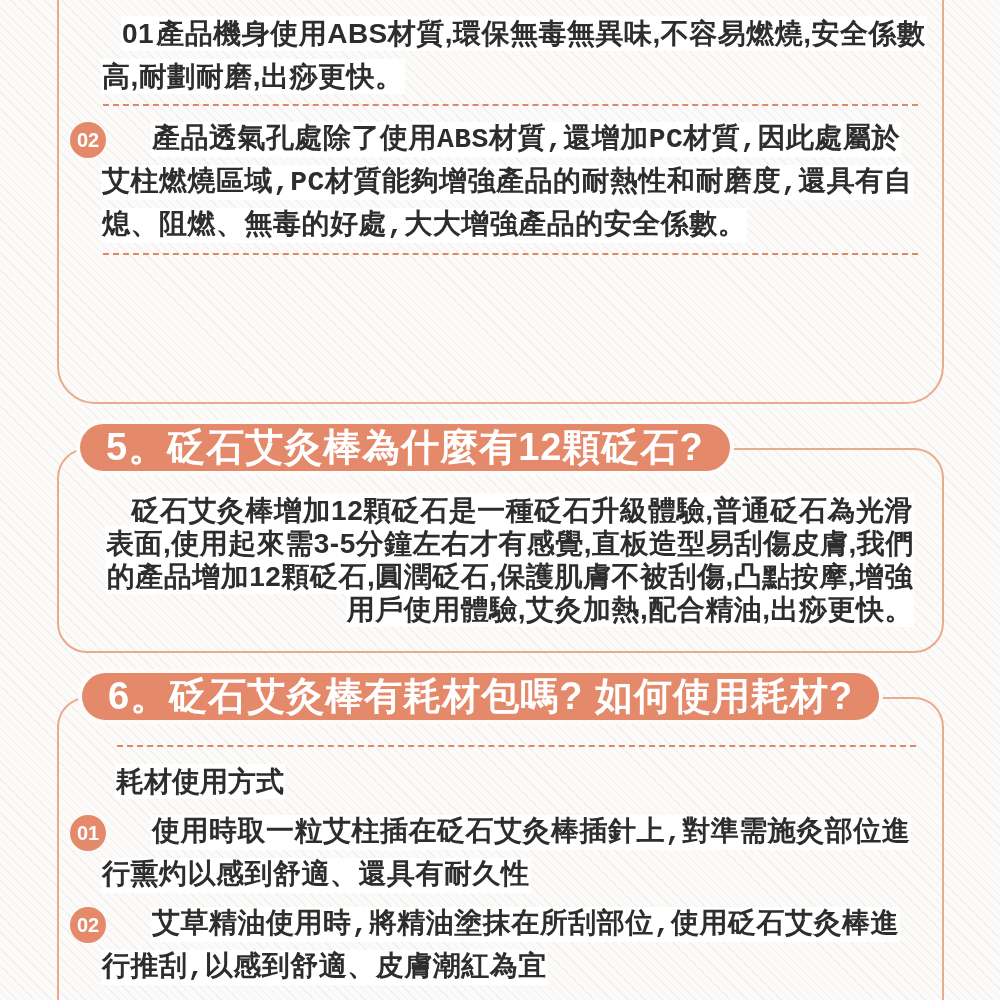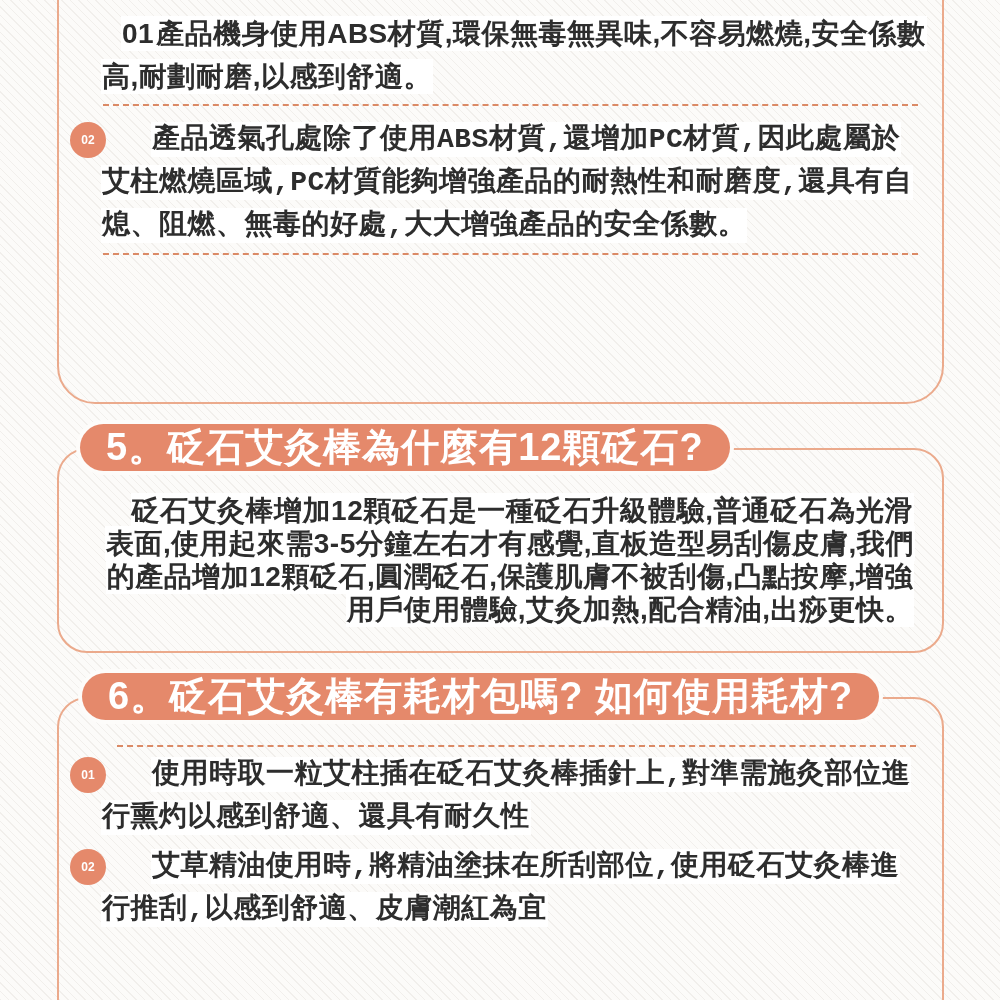--- a/index.html
+++ b/index.html
@@ -48,21 +48,21 @@
     -webkit-box-decoration-break:clone;
   }
   .num-item{position:relative;padding-left:26px;}
   .num-badge{
     position:absolute;
     left:-5px;top:4px;
     width:36px;height:36px;
     border-radius:50%;
     background:var(--accent,#E5896B);
     color:var(--pill-text,#FFFFFF);
-    font-size:12px;
+    font-size:20px;
     font-weight:700;
     text-align:center;
     line-height:36px;
   }
   .num-item p.body-text{text-indent:50px;font-family:Liberation Mono, monospace;}
   .plain-item p.body-text{padding-left:26px;text-indent:20px;}
   .dash-sep{
     border:none;
     border-top:2px dashed var(--dashed,#DB8A66);
     margin:6px 8px 12px 28px;
@@ -103,21 +103,21 @@
 </style>
 </head>
 <body>
 
 <div class="stage">
 
   <section class="card" id="card-materials">
     <div class="card-inner">
 
       <div class="plain-item">
-        <p class="body-text"><span class="hl">01</span><span class="hl">產品機身使用ABS材質,環保無毒無異味,不容易燃燒,安全係數高,耐劃耐磨,以感到舒適。</span></p>
+        <p class="body-text"><span class="hl">01</span><span class="hl">產品機身使用ABS材質,環保無毒無異味,不容易燃燒,安全係數高,耐劃耐磨,出痧更快。</span></p>
       </div>
 
       <hr class="dash-sep">
 
       <div class="num-item m-item2">
         <span class="num-badge">02</span>
         <p class="body-text"><span class="hl">產品透氣孔處除了使用ABS材質,還增加PC材質,因此處屬於艾柱燃燒區域,PC材質能夠增強產品的耐熱性和耐磨度,還具有自熄、阻燃、無毒的好處,大大增強產品的安全係數。</span></p>
       </div>
 
       <hr class="dash-sep">
@@ -133,20 +133,21 @@
     </div>
   </section>
 
   <div class="pill" id="pill-q6">6。砭石艾灸棒有耗材包嗎? 如何使用耗材?</div>
   <section class="card" id="card-q6">
     <div class="card-inner">
 
 
       <hr class="dash-sep">
 
+      <h3 class="sub-heading"><span class="hl">耗材使用方式</span></h3>
 
       <div class="num-item step-item">
         <span class="num-badge">01</span>
         <p class="body-text"><span class="hl">使用時取一粒艾柱插在砭石艾灸棒插針上,對準需施灸部位進行熏灼以感到舒適、還具有耐久性</span></p>
       </div>
 
       <div class="num-item step-item">
         <span class="num-badge">02</span>
         <p class="body-text"><span class="hl">艾草精油使用時,將精油塗抹在所刮部位,使用砭石艾灸棒進行推刮,以感到舒適、皮膚潮紅為宜</span></p>
       </div>

